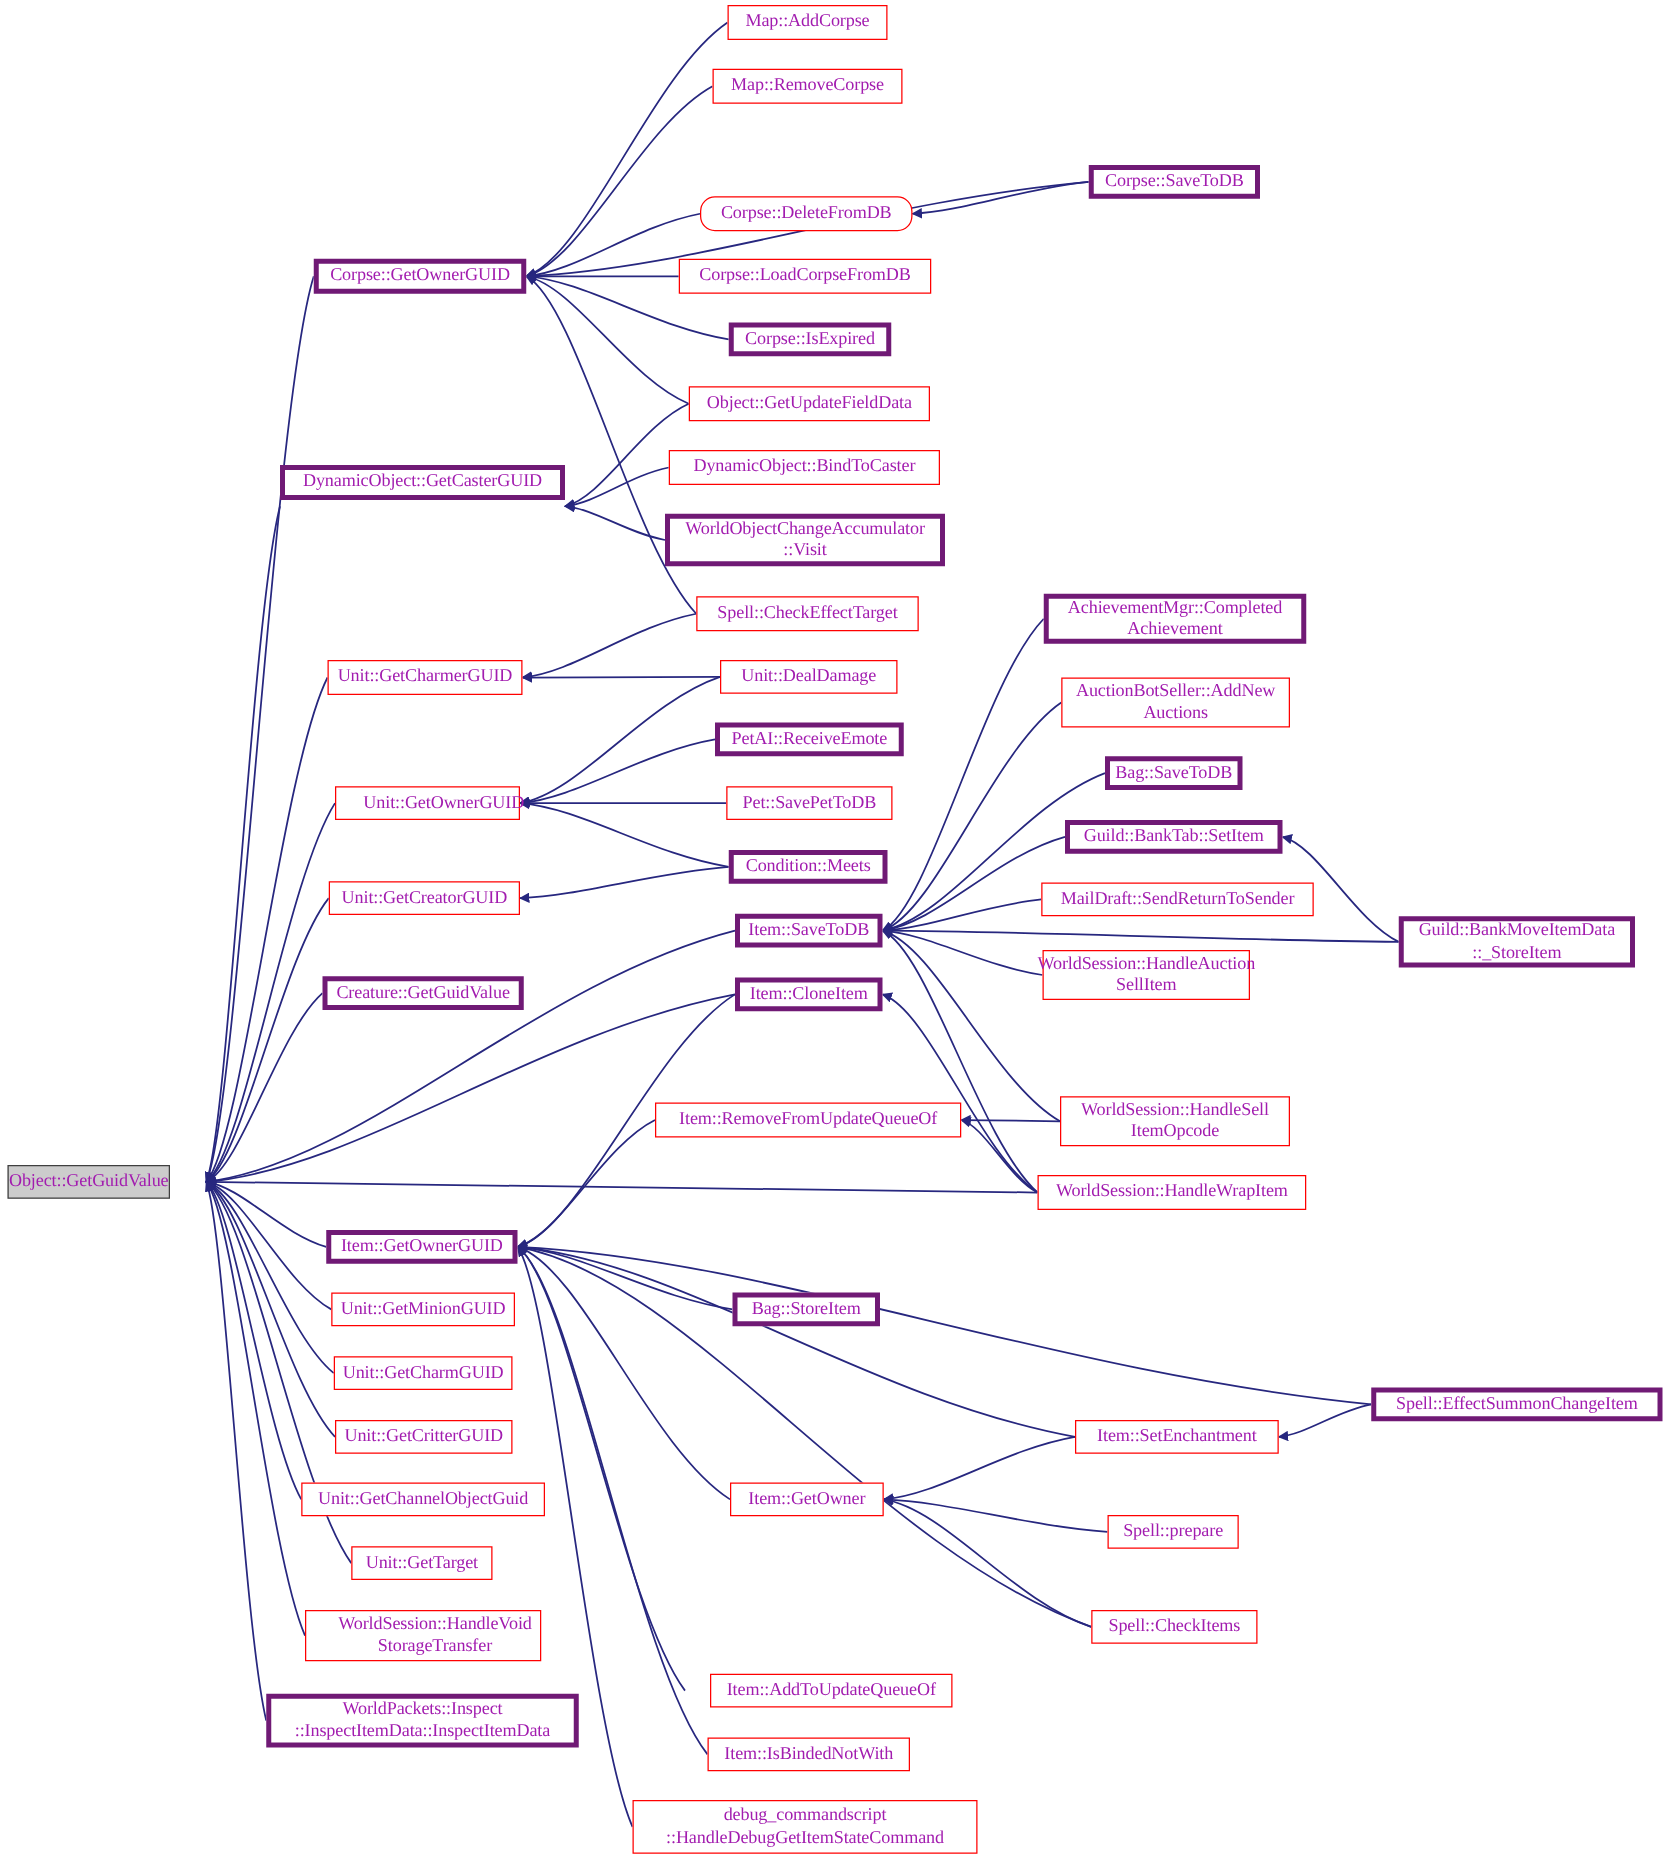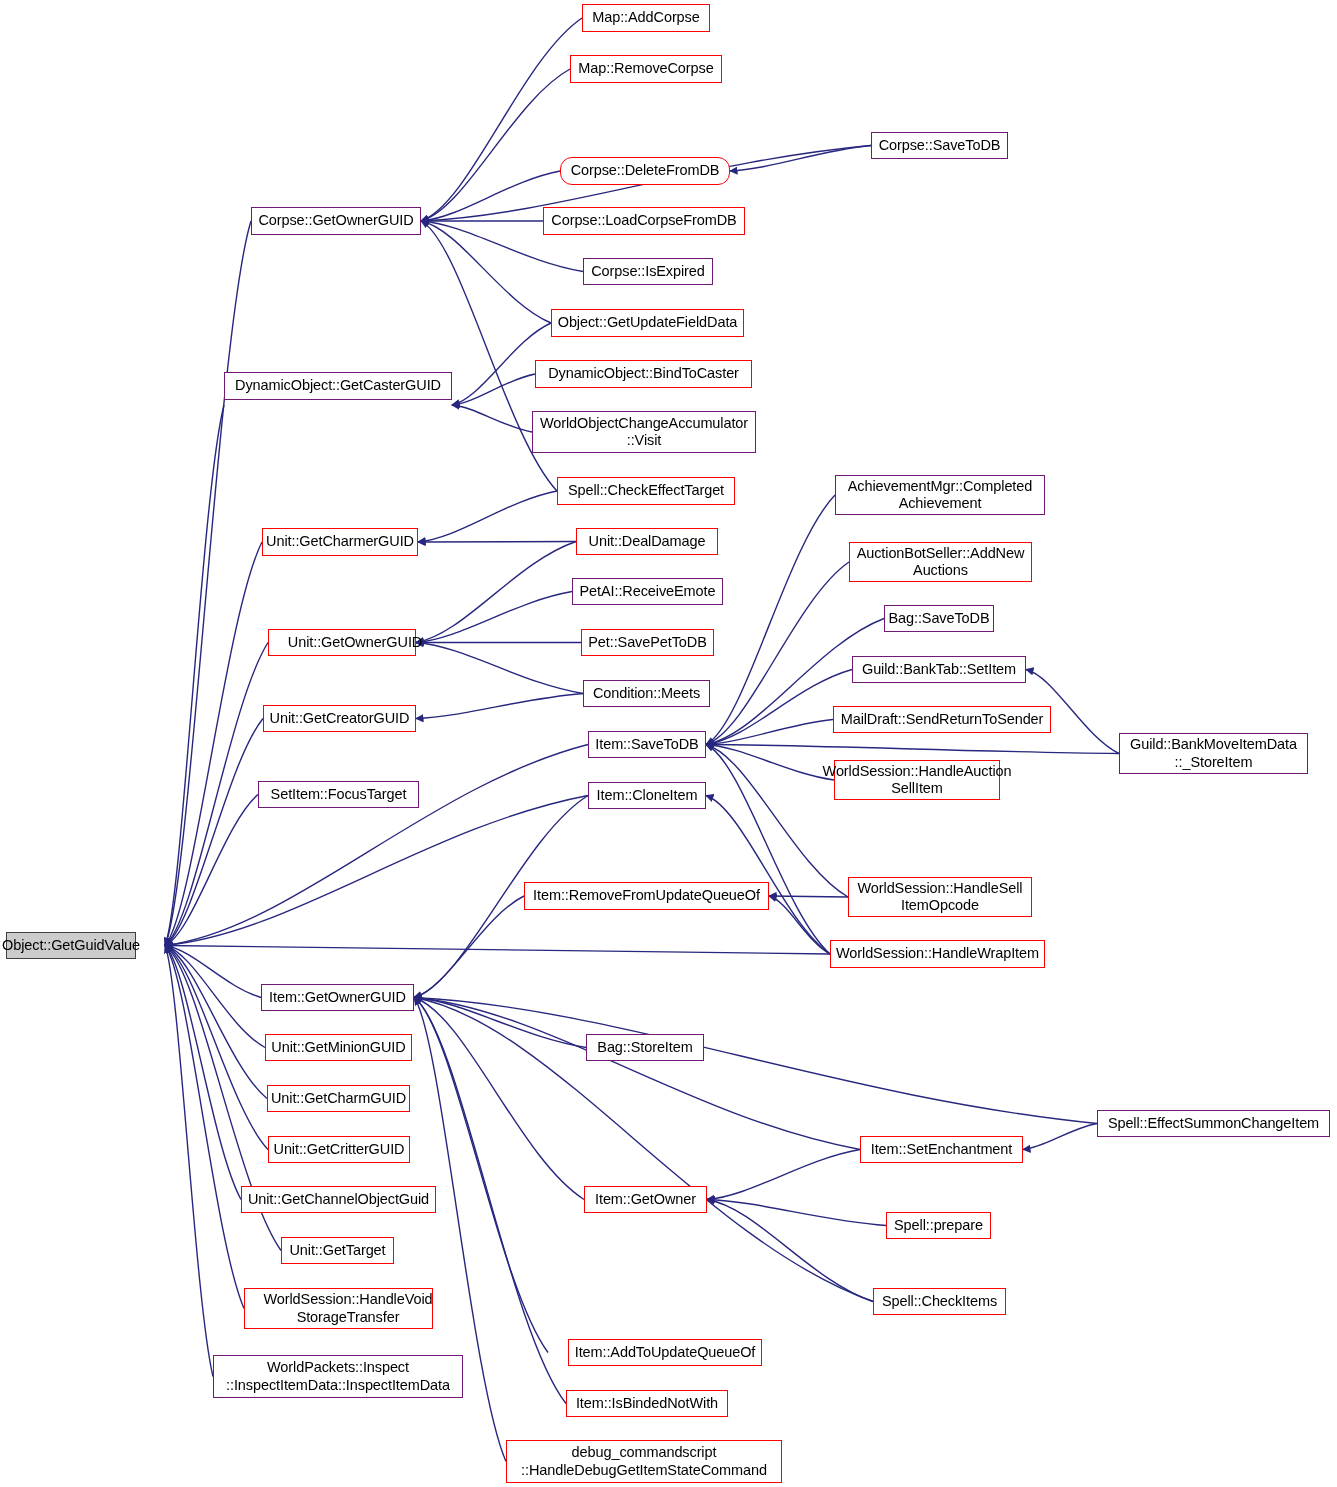--- a/index.html
+++ b/index.html
@@ -25,30 +25,31 @@
   }
   .node {
     position: absolute;
     box-sizing: border-box;
     display: flex;
     align-items: center;
     justify-content: center;
     text-align: center;
     background: #ffffff;
     border: 1px solid #ff0000;
-    color: #000000;
+    color: #a21caf;
     font-size: 14.5px;
     line-height: 1.18;
     letter-spacing: -0.1px;
     white-space: pre-line;
     padding: 0 3px;
     z-index: 5;
+    font-family: Liberation Serif, serif;
   }
   .node.dark {
-    border: 1px solid #701a75;
+    border: 4px solid #701a75;
   }
   .node.root {
     border: 1px solid #404040;
     background: #cccccc;
   }
 </style>
 </head>
 <body>
 
 <div id="canvas">
@@ -151,21 +152,21 @@
       <div class="node dark" style="left: 852px; top: 656px; width: 174px; height: 27px;">Guild::BankTab::SetItem</div>
       <div class="node dark" style="left: 583px; top: 680px; width: 127px; height: 27px;">Condition::Meets</div>
       <div class="node" style="left: 263px; top: 705px; width: 153px; height: 27px;">Unit::GetCreatorGUID</div>
       <div class="node" style="left: 833px; top: 706px; width: 218px; height: 27px;">MailDraft::SendReturnToSender</div>
       <div class="node dark" style="left: 1119px; top: 733px; width: 189px; height: 41px;">Guild::BankMoveItemData
 ::_StoreItem</div>
       <div class="node dark" style="left: 588px; top: 731px; width: 118px; height: 27px;">Item::SaveToDB</div>
       <div class="node" style="left: 834px; top: 760px; width: 166px; height: 40px;">WorldSession::HandleAuction
 SellItem</div>
       <div class="node dark" style="left: 588px; top: 782px; width: 118px; height: 27px;">Item::CloneItem</div>
-      <div class="node dark" style="left: 258px; top: 781px; width: 161px; height: 27px;">SetItem::FocusTarget</div>
+      <div class="node dark" style="left: 258px; top: 781px; width: 161px; height: 27px;">Creature::GetGuidValue</div>
       <div class="node" style="left: 524px; top: 882px; width: 245px; height: 28px;">Item::RemoveFromUpdateQueueOf</div>
       <div class="node" style="left: 848px; top: 877px; width: 184px; height: 40px;">WorldSession::HandleSell
 ItemOpcode</div>
       <div class="node root" style="left: 6px; top: 932px; width: 130px; height: 27px; text-align: right;">Object::GetGuidValue</div>
       <div class="node" style="left: 830px; top: 940px; width: 215px; height: 28px;">WorldSession::HandleWrapItem</div>
       <div class="node dark" style="left: 261px; top: 984px; width: 153px; height: 27px;">Item::GetOwnerGUID</div>
       <div class="node dark" style="left: 586px; top: 1034px; width: 118px; height: 27px;">Bag::StoreItem</div>
       <div class="node" style="left: 265px; top: 1034px; width: 147px; height: 27px;">Unit::GetMinionGUID</div>
       <div class="node" style="left: 267px; top: 1085px; width: 143px; height: 27px;">Unit::GetCharmGUID</div>
       <div class="node dark" style="left: 1097px; top: 1110px; width: 233px; height: 27px;">Spell::EffectSummonChangeItem</div>

